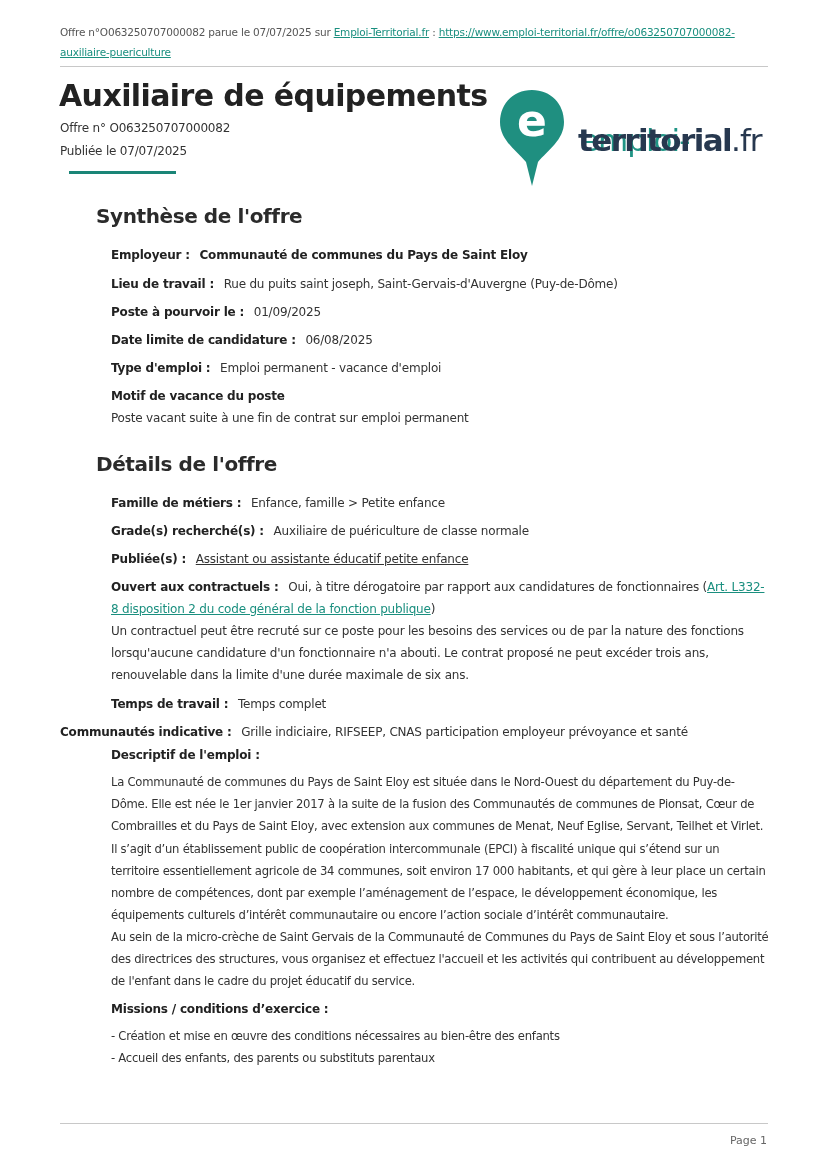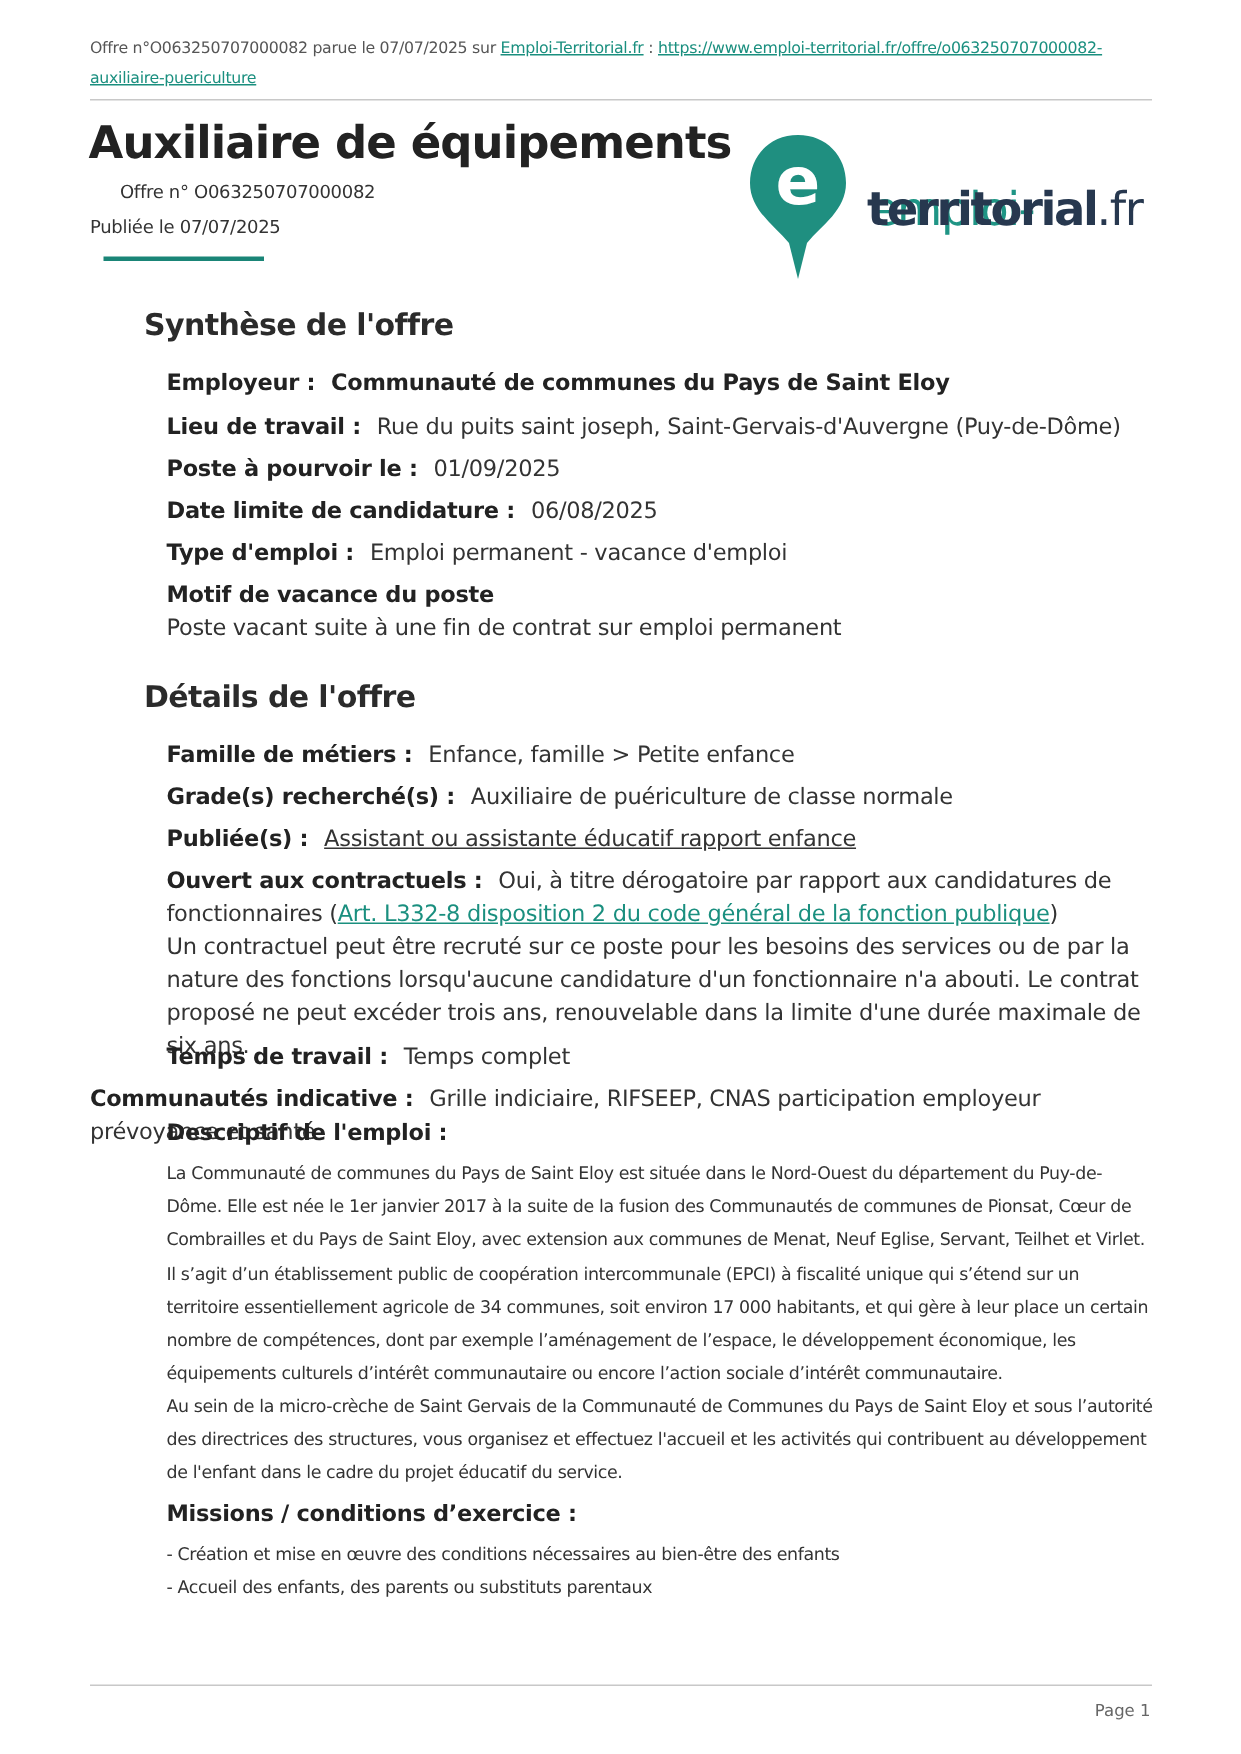--- a/index.html
+++ b/index.html
@@ -21,21 +21,21 @@
     .top-rule {
       position: absolute; left: 60px; top: 66px; width: 708px;
       border-top: 1px solid #c8c8c8;
     }
 
     .title {
       position: absolute; left: 59px; top: 78px;
       font-size: 30px; font-weight: bold; color: #222;
       letter-spacing: -0.6px;
     }
-    .offer-no { position: absolute; left: 60px; top: 121px; font-size: 12px; color: #333; letter-spacing: -0.2px; margin-left: 20px; }
+    .offer-no { position: absolute; left: 60px; top: 121px; font-size: 12px; color: #333; letter-spacing: -0.2px; }
     .published { position: absolute; left: 60px; top: 144px; font-size: 12px; color: #333; letter-spacing: -0.2px; }
     .accent-bar {
       position: absolute; left: 69px; top: 171px; width: 107px; height: 3px;
       background: #1a8577;
     }
 
     .logo { position: absolute; left: 498px; top: 88px; width: 270px; height: 100px; }
     .logo-pin { position: absolute; left: 0; top: 0; width: 68px; height: 100px; }
     .logo-text1 {
       position: absolute; left: 82px; top: 2px;
@@ -49,21 +49,21 @@
     }
     .logo-text2 .tld { font-weight: normal; letter-spacing: -1px; }
 
     .section-title {
       position: absolute; left: 59px;
       font-size: 20px; color: #2b2b2b; letter-spacing: -0.4px; margin-left: 37px;
     }
 
     .row {
       position: absolute; left: 111px; width: 660px;
-      font-size: 15px; line-height: 22px; color: #333;
+      font-size: 12px; line-height: 22px; color: #333;
       letter-spacing: -0.2px;
     }
     .row .lbl { font-weight: bold; color: #222; margin-right: 6px; }
     .row .val { color: #333; }
     .row .val.bold { font-weight: bold; color: #222; }
     .row.wide { left: 60px; }
 
     .para {
       position: absolute; left: 111px; width: 660px;
       font-size: 11.6px; line-height: 22.2px; color: #333;
@@ -133,21 +133,21 @@
 <div class="row" style="top:492px">
   <span class="lbl">Famille de métiers :</span>
   <span class="val">Enfance, famille &gt; Petite enfance</span>
 </div>
 <div class="row" style="top:520px">
   <span class="lbl">Grade(s) recherché(s) :</span>
   <span class="val">Auxiliaire de puériculture de classe normale</span>
 </div>
 <div class="row" style="top:548px">
   <span class="lbl">Publiée(s) :</span>
-  <a href="#" class="val">Assistant ou assistante éducatif rapport enfance</a>
+  <a href="#" class="val">Assistant ou assistante éducatif petite enfance</a>
 </div>
 <div class="row" style="top:576px">
   <span class="lbl">Ouvert aux contractuels :</span>
   <span class="val">Oui, à titre dérogatoire par rapport aux candidatures de fonctionnaires (</span><a href="#">Art. L332-8 disposition 2 du code général de la fonction publique</a><span class="val">)</span>
   <div class="val">Un contractuel peut être recruté sur ce poste pour les besoins des services ou de par la nature des fonctions lorsqu'aucune candidature d'un fonctionnaire n'a abouti. Le contrat proposé ne peut excéder trois ans, renouvelable dans la limite d'une durée maximale de six ans.</div>
 </div>
 <div class="row" style="top:693px">
   <span class="lbl">Temps de travail :</span>
   <span class="val">Temps complet</span>
 </div>

